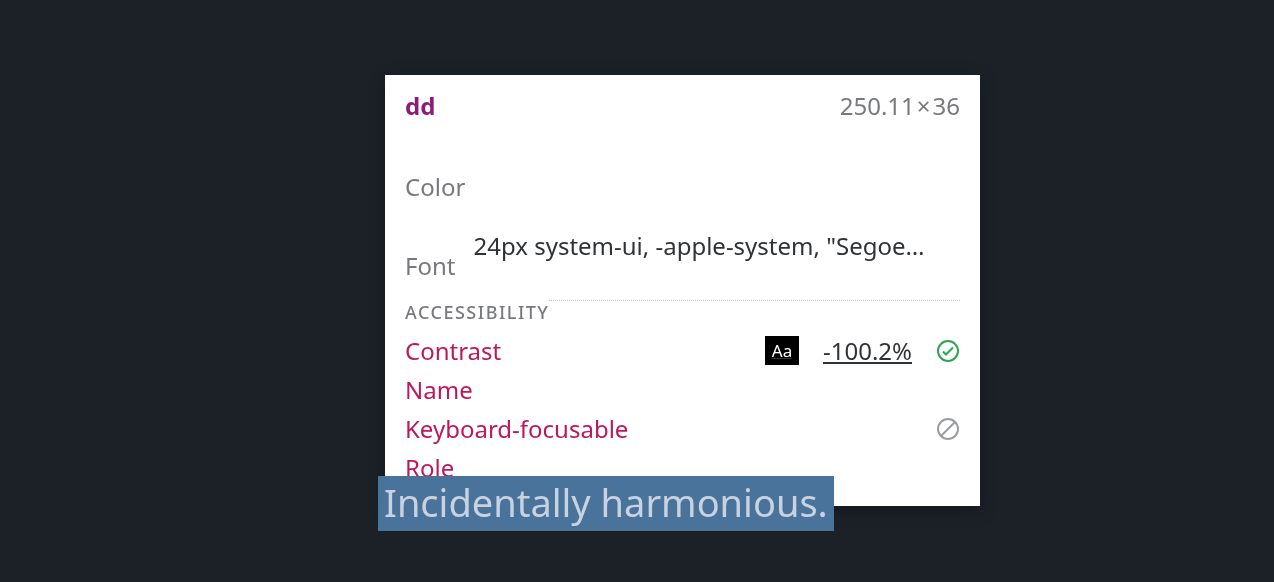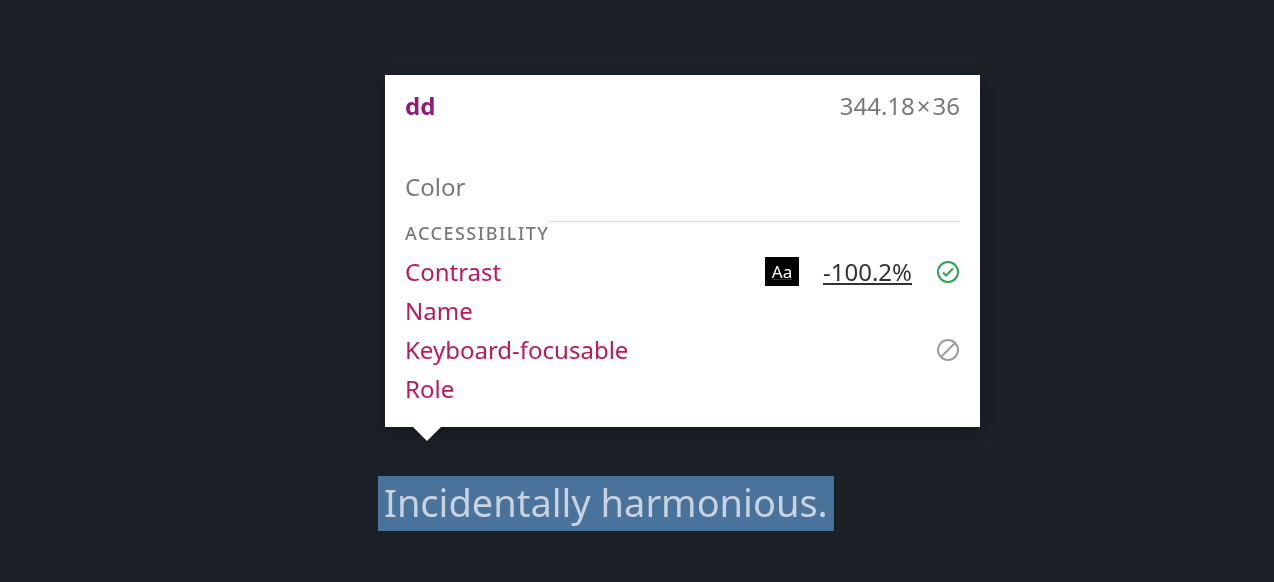--- a/index.html
+++ b/index.html
@@ -154,28 +154,32 @@
       line-height: 1.3;
     }
   </style>
 </head>
 <body>
 
 <div class="tooltip">
   <div class="header-row">
     <span class="element-tag">dd</span>
     <span class="dimensions">
-      <span>344.18</span><span class="times">×</span><span>36</span>
+      <span>250.11</span><span class="times">×</span><span>36</span>
     </span>
   </div>
 
   <div class="info-row">
     <span class="info-label">Color</span>
   </div>
 
+  <div class="info-row">
+    <span class="info-label">Font</span>
+    <span class="info-value-left">24px system-ui, -apple-system, "Segoe…</span>
+  </div>
 
   <div class="section-header-row">
     <div class="section-header">ACCESSIBILITY</div>
     <div class="section-divider"></div>
   </div>
 
   <div class="a11y-row">
     <span class="a11y-label">Contrast</span>
     <span class="a11y-value">
       <span class="contrast-chip">Aa</span>

